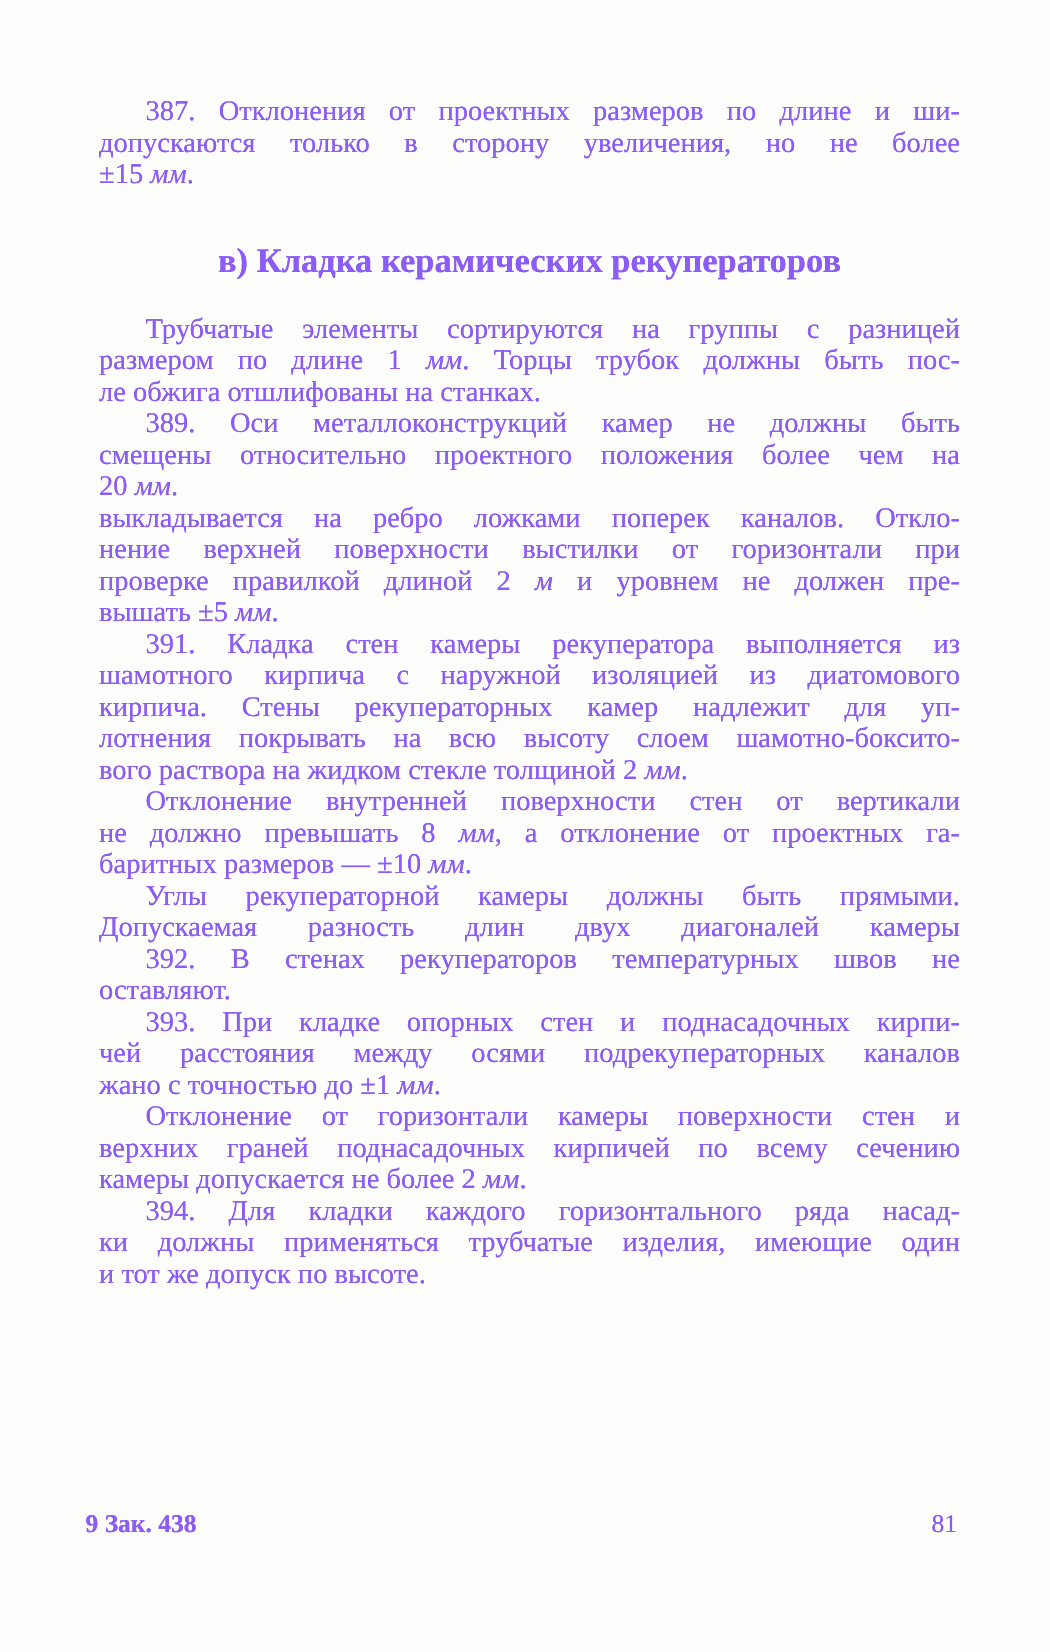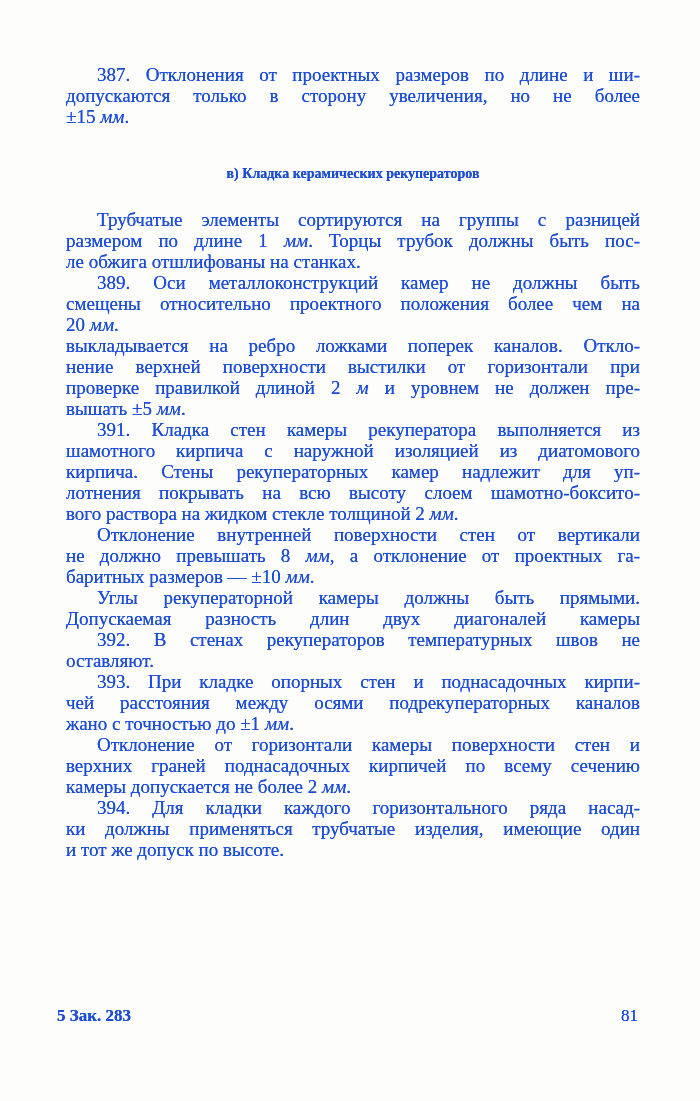--- a/index.html
+++ b/index.html
@@ -3,21 +3,21 @@
 <meta charset="utf-8">
 <style>
   html, body { margin: 0; padding: 0; }
   body { background: #ffffff; }
 
   .page {
     position: relative;
     width: 700px;
     height: 1101px;
     background: #fdfdfb;
-    color: #1d4ed8;
+    color: #8b5cf6;
     font-family: "Liberation Serif", serif;
     overflow: hidden;
   }
 
   .text-block {
     position: absolute;
     left: 66px;
     top: 64px;
     width: 574px;
   }
@@ -27,21 +27,21 @@
     line-height: 21px;
     text-align: justify;
     text-align-last: justify;
     text-shadow: 0 0 0.35px currentColor; 
     white-space: normal;
   }
   .line.last { text-align-last: left; }
   .para .line.first { text-indent: 31px; }
 
   .heading {
-    font-size: 14px;
+    font-size: 23px;
     line-height: 21px;
     font-weight: bold;
     text-align: center;
     text-align-last: center;
     margin: 36px 0 25px 0;
     text-shadow: 0 0 0.4px currentColor;
   }
 
   .line i { font-style: italic; }
 
@@ -131,16 +131,16 @@
 
     <div class="para">
       <div class="line first">394. Для кладки каждого горизонтального ряда насад-</div>
       <div class="line">ки должны применяться трубчатые изделия, имеющие один</div>
       <div class="line last">и тот же допуск по высоте.</div>
     </div>
 
   </div>
 
   <div class="footer">
-    <span class="signature">5 Зак. 283</span>
+    <span class="signature">9 Зак. 438</span>
     <span class="page-number">81</span>
   </div>
 </div>
 
 </body></html>

